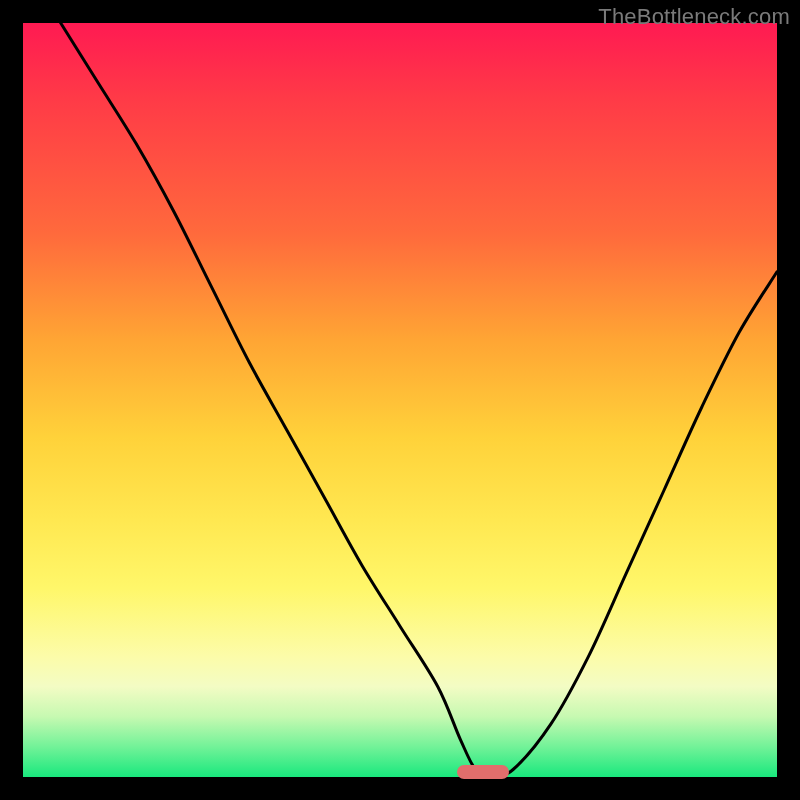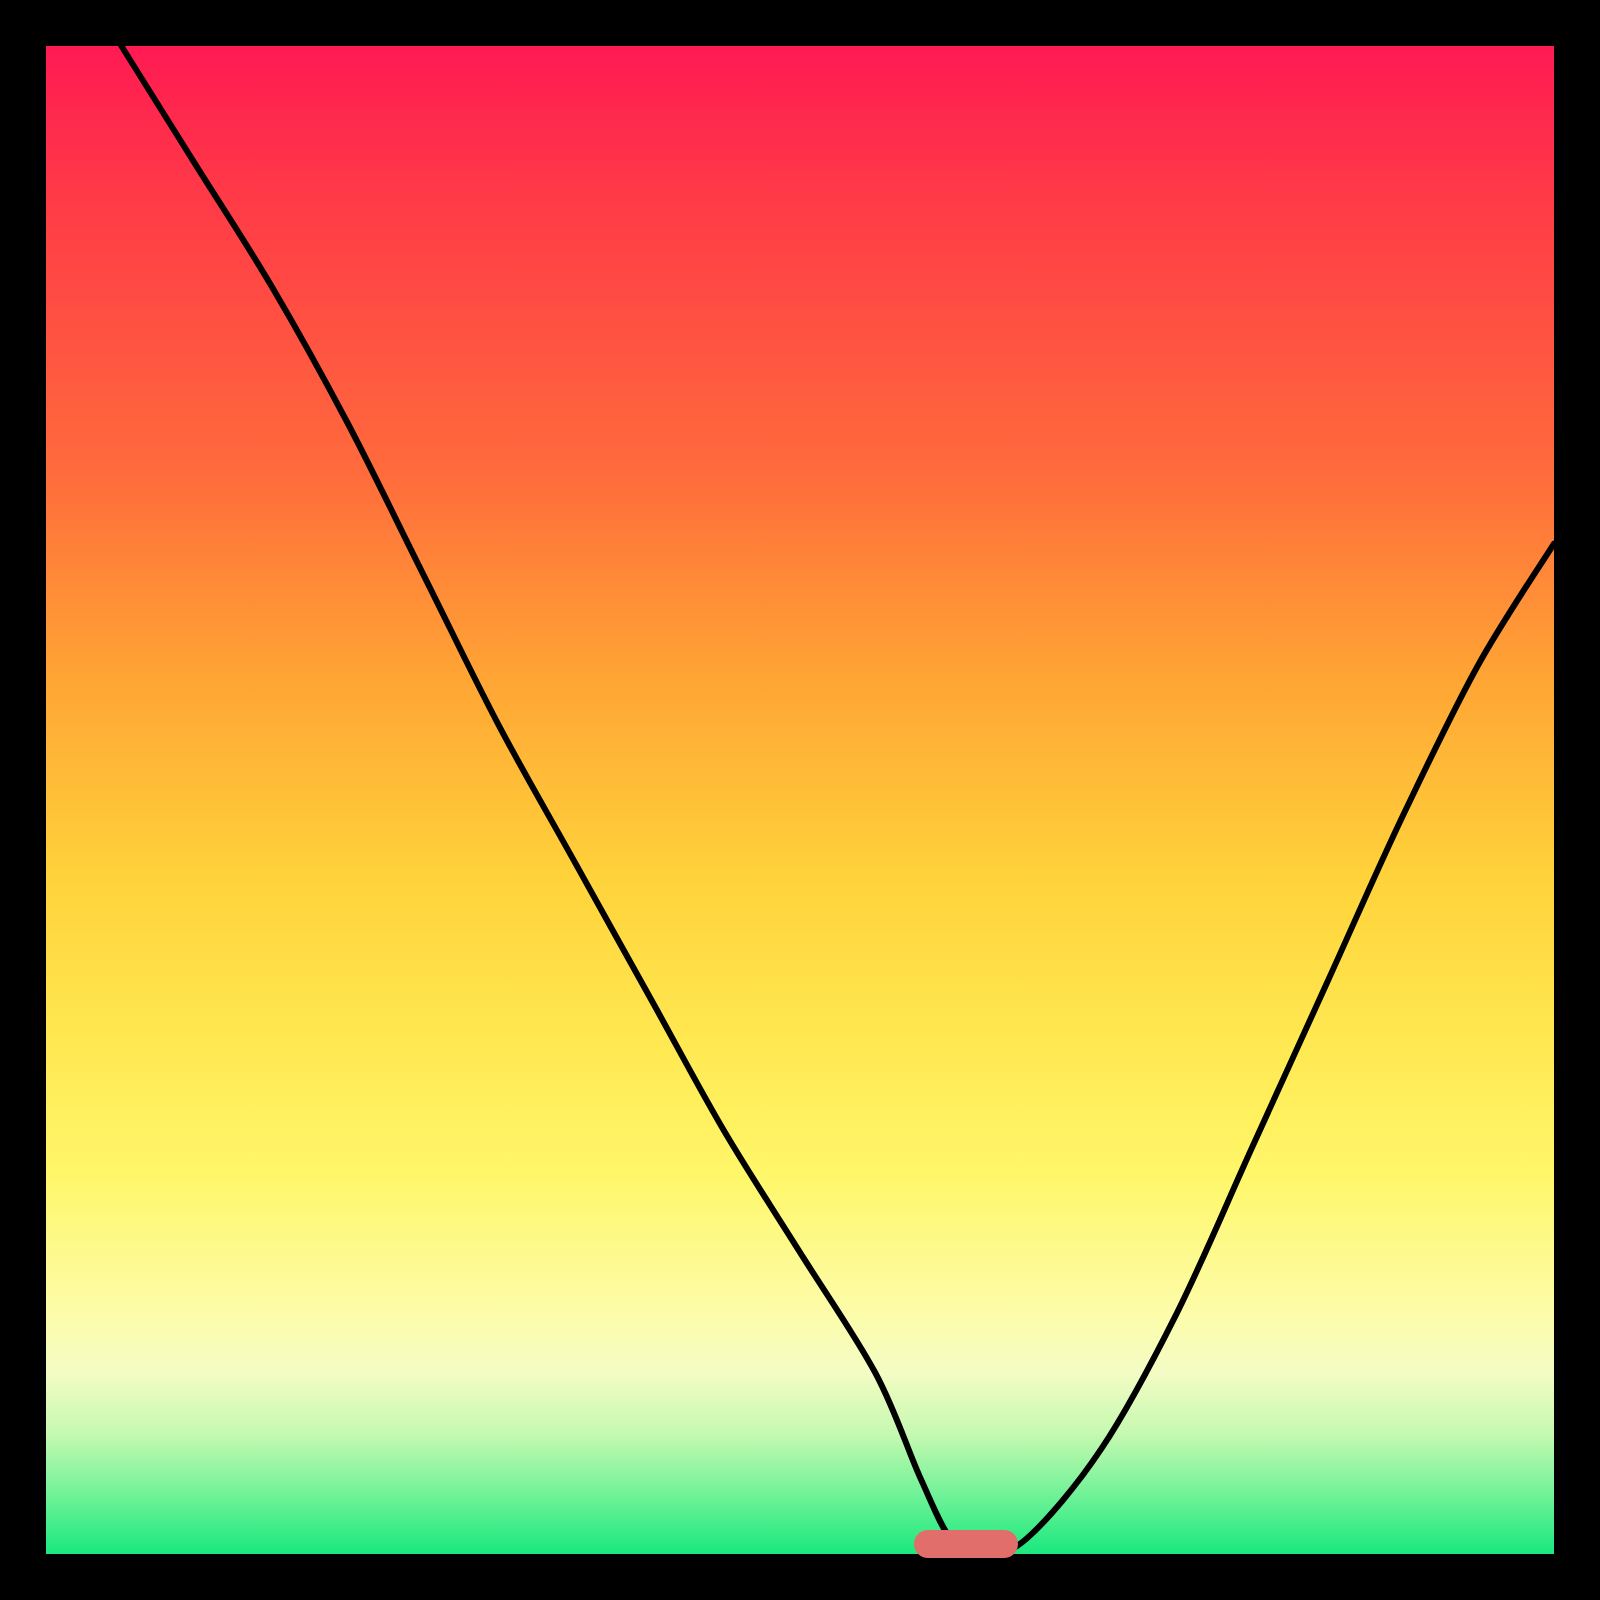--- a/index.html
+++ b/index.html
@@ -63,19 +63,20 @@
     height: 14px;
     border-radius: 8px;
     background: #e26e6c;
     z-index: 5;
   }
 </style>
 </head>
 <body>
 
 <div class="frame">
+  <div class="watermark">TheBottleneck.com</div>
   <div class="plot-area">
     <svg class="curve" viewBox="0 0 754 754" preserveAspectRatio="none">
       <path id="curve-path" fill="none" stroke="#000000" stroke-width="3" stroke-linecap="round" stroke-linejoin="round" d="M 37.7 0.0 C 44.0 10.1, 62.8 40.2, 75.4 60.3 C 88.0 80.4, 100.5 99.3, 113.1 120.6 C 125.7 142.0, 138.2 164.6, 150.8 188.5 C 163.4 212.4, 175.9 238.8, 188.5 263.9 C 201.1 289.0, 213.6 315.4, 226.2 339.3 C 238.8 363.2, 251.3 384.5, 263.9 407.2 C 276.5 429.8, 289.0 452.4, 301.6 475.0 C 314.2 497.6, 326.7 521.5, 339.3 542.9 C 351.9 564.2, 364.4 583.1, 377.0 603.2 C 389.6 623.3, 404.6 644.7, 414.7 663.5 C 424.8 682.4, 431.0 702.5, 437.3 716.3 C 443.6 730.1, 447.4 740.2, 452.4 746.5 C 457.4 752.7, 461.2 754.0, 467.5 754.0 C 473.8 754.0, 480.0 755.3, 490.1 746.5 C 500.2 737.7, 515.2 720.1, 527.8 701.2 C 540.4 682.4, 552.9 658.5, 565.5 633.4 C 578.1 608.2, 590.6 578.1, 603.2 550.4 C 615.8 522.8, 628.3 495.1, 640.9 467.5 C 653.5 439.8, 666.0 410.9, 678.6 384.5 C 691.2 358.2, 703.7 331.8, 716.3 309.1 C 728.9 286.5, 747.7 258.9, 754.0 248.8"></path>
     </svg>
     <div id="min-marker" class="marker" style="width: 52.78px; left: 433.55px; bottom: -2px; background: rgb(226, 110, 108);"></div>
   </div>
 </div>
 
 </body></html>

